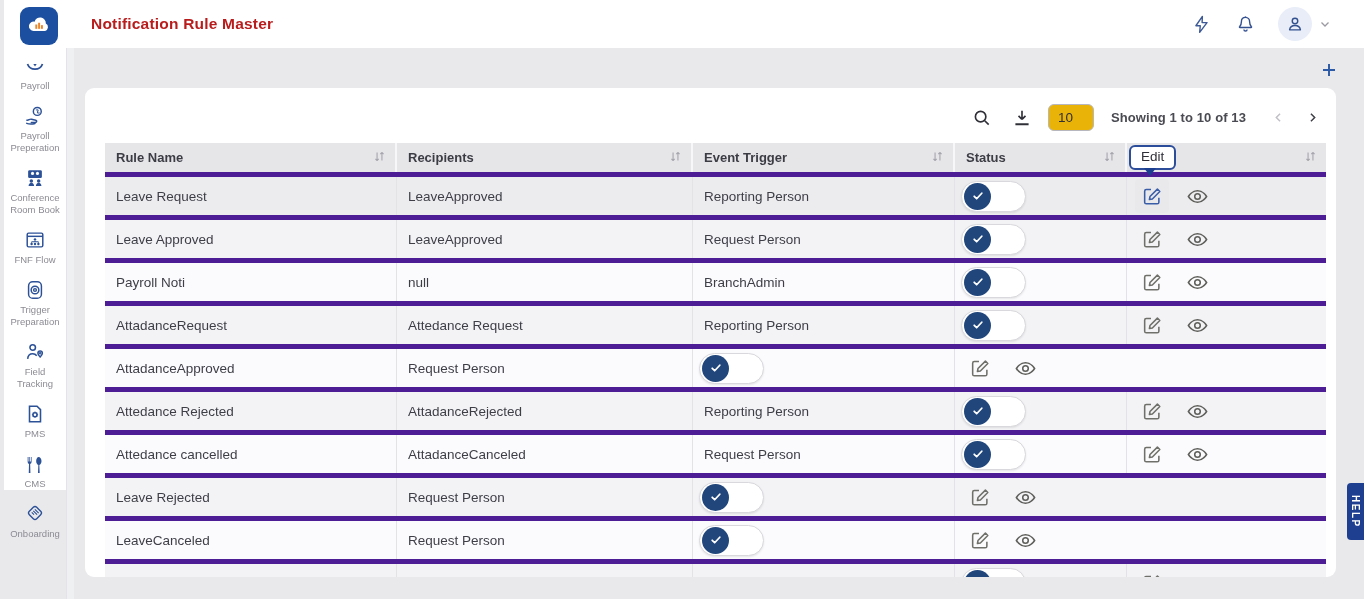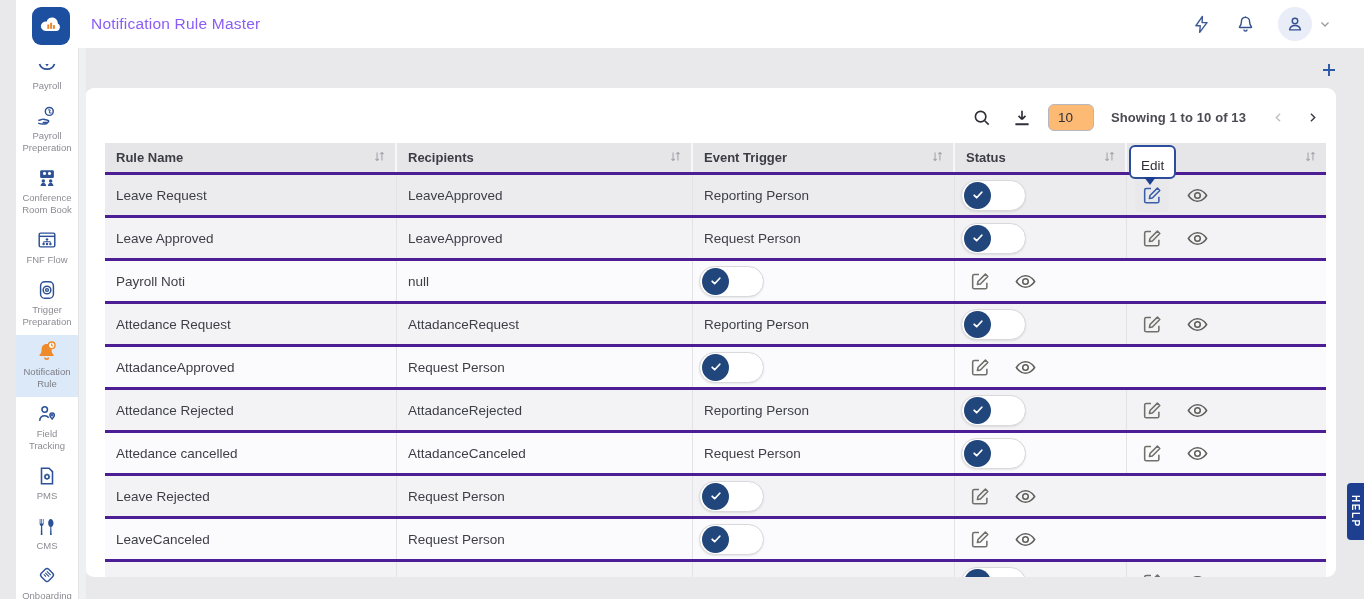--- a/index.html
+++ b/index.html
@@ -4,72 +4,72 @@
 <style>
   * { margin:0; padding:0; box-sizing:border-box; }
   html,body { width:1364px; height:599px; }
   body {
     position:relative; overflow:hidden;
     background:#e9e9ec;
     font-family:"Liberation Sans", sans-serif;
     color:#3e3e47;
   }
   
-  .sidebar { position:absolute; left:16px; top:0; width:70px; height:599px; background:#fff; z-index:5; }
+  .sidebar { position:absolute; left:4px; top:0; width:70px; height:490px; background:#fff; z-index:5; }
   .sb-scroll-track { position:absolute; left:62px; top:48px; width:8px; height:551px; background:#eef0f2; border-left:1px solid #e4e4e8; }
   .logo-box { width:38px; height:38px; margin:7px auto 4px; border-radius:9px; background:var(--logo-bg,#1d4fa0); display:flex; align-items:center; justify-content:center; }
   .sb-nav { display:flex; flex-direction:column; }
   .sb-item { display:flex; flex-direction:column; align-items:center; padding:6px 1px 7px; width:62px; cursor:pointer; }
   .sb-item.active { background:var(--active-bg,#dce9f9); }
   .sb-icon { width:24px; height:22px; display:flex; align-items:flex-end; justify-content:center; }
   .sb-icon svg { display:block; }
   .sb-label { margin-top:3px; font-size:9.5px; line-height:12px; color:#8b8b93; text-align:center; display:flex; flex-direction:column; }
   .sb-item.active .sb-label { color:#7d7d86; }
   
   .topbar { position:absolute; left:70px; top:0; right:0; height:48px; background:#fff; display:flex; align-items:center; z-index:4; }
-  .page-title { font-size:15.5px; font-weight:normal; color:#8b5cf6; padding-left:21px; letter-spacing:.2px; }
+  .page-title { font-size:15.5px; font-weight:bold; color:#b91c1c; padding-left:21px; letter-spacing:.2px; }
   .topbar-right { margin-left:auto; display:flex; align-items:center; gap:22px; padding-right:32px; }
   .tb-icon { width:22px; height:22px; display:flex; align-items:center; justify-content:center; cursor:pointer; }
   .avatar-wrap { display:flex; align-items:center; gap:6px; cursor:pointer; }
   .avatar-circle { width:34px; height:34px; border-radius:50%; background:#e8edf8; display:flex; align-items:center; justify-content:center; }
   
   .add-button { position:absolute; top:59px; right:24px; width:22px; height:22px; display:flex; align-items:center; justify-content:center; cursor:pointer; z-index:3; }
   
   .card { position:absolute; left:85px; top:88px; width:1251px; height:489px; background:#fff; border-radius:9px; overflow:hidden; }
   .toolbar { position:absolute; top:16px; right:14px; display:flex; align-items:center; z-index:2; }
   .toolbar .tool-gap { width:16px; }
   .tool-icon { width:24px; height:24px; display:flex; align-items:center; justify-content:center; cursor:pointer; }
-  .page-size-select { margin-left:14px; width:46px; height:27px; border:1px solid #b7b7bf; border-radius:6px; background:#fdba74; display:flex; align-items:center; justify-content:flex-start; padding:0 19px 0 9px; font-size:13.5px; color:#2f2f38; cursor:pointer; }
+  .page-size-select { margin-left:14px; width:46px; height:27px; border:1px solid #b7b7bf; border-radius:6px; background:#eab308; display:flex; align-items:center; justify-content:flex-start; padding:0 19px 0 9px; font-size:13.5px; color:#2f2f38; cursor:pointer; }
   .showing-text { margin-left:17px; font-size:13px; font-weight:bold; color:#4a4a52; letter-spacing:.1px; }
   .pg-btn { width:20px; height:20px; display:flex; align-items:center; justify-content:center; cursor:pointer; }
   .pg-prev { margin-left:22px; }
   .pg-next { margin-left:14px; }
   
   .table { position:absolute; left:20px; top:55px; width:1221px; }
   .tr { display:grid; grid-template-columns:292px 296px 262px 172px 1fr; }
   .thead { background:#e6e6e9; height:29px; }
   .th { position:relative; display:flex; align-items:center; padding-left:11px; font-size:13px; font-weight:bold; color:#3c3c45; border-right:2px solid #f7f7f9; }
   .th:last-child { border-right:none; }
   .sort-icon { position:absolute; right:9px; top:50%; transform:translateY(-50%); cursor:pointer; }
-  .tbody .tr { height:43px; border-top:3px solid #4c1d95; background:#fbfbfd; }
+  .tbody .tr { height:43px; border-top:5px solid #4c1d95; background:#fbfbfd; }
   .tbody .tr.stripe { background:#f3f3f6; }
   .tbody .tr.hovered { background:#ececef; }
   .td { display:flex; align-items:center; padding-left:11px; font-size:13.5px; color:#3e3e47; border-right:1px solid #e3e3e7; overflow:hidden; white-space:nowrap; }
   .td:last-child { border-right:none; }
   .td.status-cell { padding-left:6px; }
   .td.actions-cell { padding-left:8px; gap:13px; }
   
   .toggle { position:relative; width:65px; height:31px; background:#fff; border:1px solid #d8d8dd; border-radius:16px; box-shadow:0 1px 2px rgba(0,0,0,.09); cursor:pointer; flex:none; }
   .toggle-knob { position:absolute; left:2px; top:1px; width:27px; height:27px; border-radius:50%; background:var(--toggle-navy,#20467c); display:flex; align-items:center; justify-content:center; }
   
   .edit-btn { width:34px; height:34px; border-radius:4px; display:flex; align-items:center; justify-content:center; color:#70706a; cursor:pointer; flex:none; }
   .edit-btn.hl { background:#e9e9ec; color:#3a5da8; }
   .view-btn { width:30px; height:30px; display:flex; align-items:center; justify-content:center; color:#5e5e5a; cursor:pointer; flex:none; }
   
-  .tooltip { position:absolute; left:1129px; top:145px; z-index:9; background:#fff; border:2px solid #2b4d9a; border-radius:6px; padding:11px 10px 4px; font-size:13.5px; color:#2f2f38; }
+  .tooltip { position:absolute; left:1129px; top:145px; z-index:9; background:#fff; border:2px solid #2b4d9a; border-radius:6px; padding:2px 10px 4px; font-size:13.5px; color:#2f2f38; }
   .tooltip:after { content:""; position:absolute; left:13px; bottom:-8px; border-left:6px solid transparent; border-right:6px solid transparent; border-top:8px solid #1d3f8f; }
   
   .help-tab { position:absolute; right:0; top:483px; width:17px; height:57px; background:var(--navy,#1e3f90); border-radius:4px 0 0 4px; color:#fff; display:flex; align-items:center; justify-content:center; writing-mode:vertical-rl; font-size:10px; font-weight:bold; letter-spacing:1.5px; cursor:pointer; z-index:8; }
 </style>
 </head>
 <body>
 
 <nav class="sidebar">
   <div class="logo-box">
     <svg width="26" height="26" viewBox="0 0 24 24">
@@ -151,34 +151,20 @@
             <circle cx="12" cy="12" r="4.2"></circle>
             <circle cx="12" cy="12" r="1.5"></circle>
           </svg>
         </span>
     <span class="sb-label">
           <span>Trigger</span>
           <span>Preparation</span>
         </span>
   </div>
 
-  <div class="sb-item active">
-    <span class="sb-icon">
-          <svg width="24" height="24" viewBox="0 0 24 24">
-            <path d="M11.6 5c-3.2 0-5 2.3-5 5.4 0 3.6-1.3 4.7-2 5.4-.4.4-.1 1.1.5 1.1h13c.6 0 .9-.7.5-1.1-.7-.7-2-1.8-2-5.4 0-3.1-1.8-5.4-5-5.4z" fill="#ee8a2a"></path>
-            <path d="M9.7 18.6a2 2 0 0 0 3.9 0" stroke="#ee8a2a" stroke-width="1.8" fill="none"></path>
-            <circle cx="16.7" cy="6.3" r="3.3" fill="#fff" stroke="#ee8a2a" stroke-width="1.4"></circle>
-            <path d="M16.7 4.6v1.8l1.2.8" stroke="#ee8a2a" stroke-width="1.2" fill="none"></path>
-          </svg>
-        </span>
-    <span class="sb-label">
-          <span>Notification</span>
-          <span>Rule</span>
-        </span>
-  </div>
 
   <div class="sb-item">
     <span class="sb-icon">
           <svg width="22" height="22" viewBox="0 0 24 24" fill="none" stroke="#2c5197" stroke-width="1.7">
             <circle cx="9.5" cy="7" r="3"></circle>
             <path d="M4 19.5c.3-3.6 2.4-5.6 5.5-5.6 1.9 0 3.4.8 4.4 2.1"></path>
             <path d="M17.6 11a2.4 2.4 0 0 1 2.4 2.4c0 1.8-2.4 4.1-2.4 4.1s-2.4-2.3-2.4-4.1A2.4 2.4 0 0 1 17.6 11z"></path>
             <circle cx="17.6" cy="13.3" r=".5" fill="#2c5197"></circle>
           </svg>
         </span>
@@ -387,20 +373,21 @@
                 <path d="M2.5 12S6.2 5.9 12 5.9 21.5 12 21.5 12 17.8 18.1 12 18.1 2.5 12 2.5 12z"></path>
                 <circle cx="12" cy="12" r="2.9"></circle>
               </svg>
             </span>
     </div>
   </div>
 
   <div class="tr">
     <div class="td rule-cell">Payroll Noti</div>
     <div class="td event-cell">null</div>
+    <div class="td recipients-cell">BranchAdmin</div>
     <div class="td status-cell">
       <span class="toggle">
         <span class="toggle-knob">
           <svg width="14" height="14" viewBox="0 0 24 24" fill="none" stroke="#fff" stroke-width="3" stroke-linecap="round" stroke-linejoin="round">
                   <path d="m5.5 12.5 4.2 4.2 8.8-9.4"></path>
                 </svg>
         </span>
       </span>
     </div>
     <div class="td actions-cell">
@@ -413,22 +400,22 @@
       <span class="view-btn">
               <svg width="23" height="23" viewBox="0 0 24 24" fill="none" stroke="currentColor" stroke-width="1.6">
                 <path d="M2.5 12S6.2 5.9 12 5.9 21.5 12 21.5 12 17.8 18.1 12 18.1 2.5 12 2.5 12z"></path>
                 <circle cx="12" cy="12" r="2.9"></circle>
               </svg>
             </span>
     </div>
   </div>
 
   <div class="tr stripe">
+    <div class="td event-cell">AttadanceRequest</div>
     <div class="td rule-cell">Attedance Request</div>
-    <div class="td event-cell">AttadanceRequest</div>
     <div class="td recipients-cell">Reporting Person</div>
     <div class="td status-cell">
       <span class="toggle">
         <span class="toggle-knob">
           <svg width="14" height="14" viewBox="0 0 24 24" fill="none" stroke="#fff" stroke-width="3" stroke-linecap="round" stroke-linejoin="round">
                   <path d="m5.5 12.5 4.2 4.2 8.8-9.4"></path>
                 </svg>
         </span>
       </span>
     </div>

